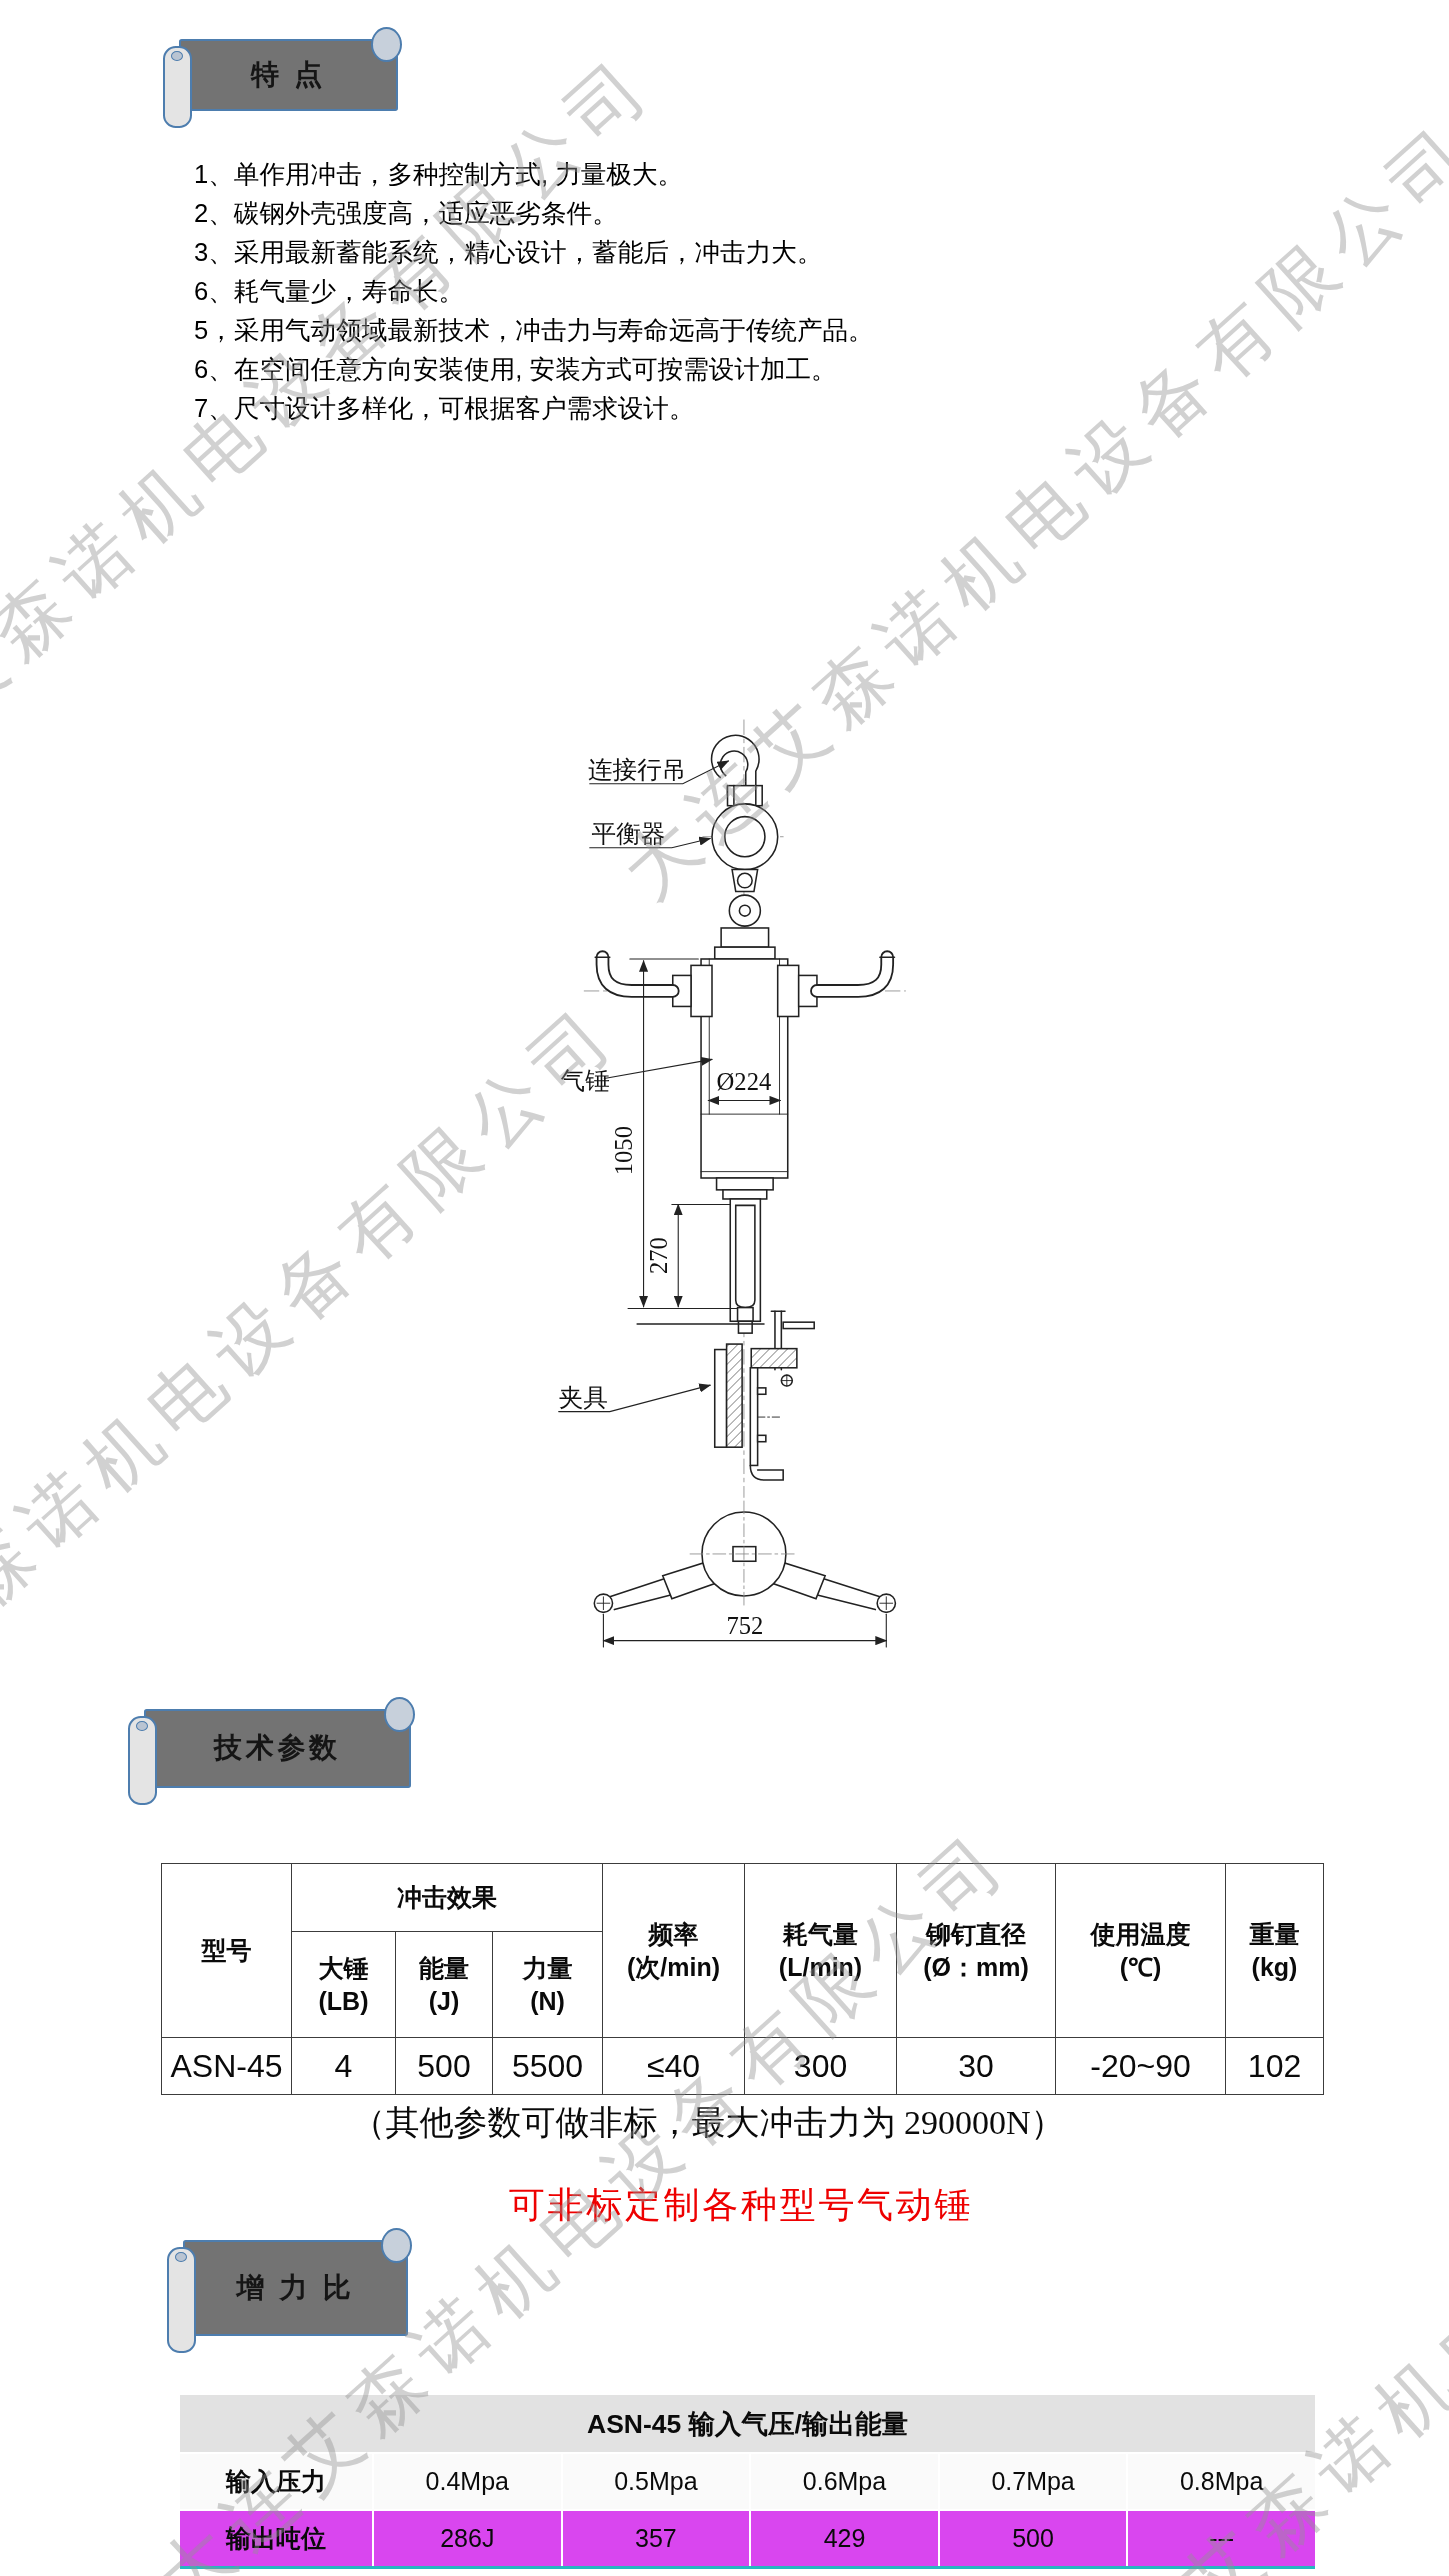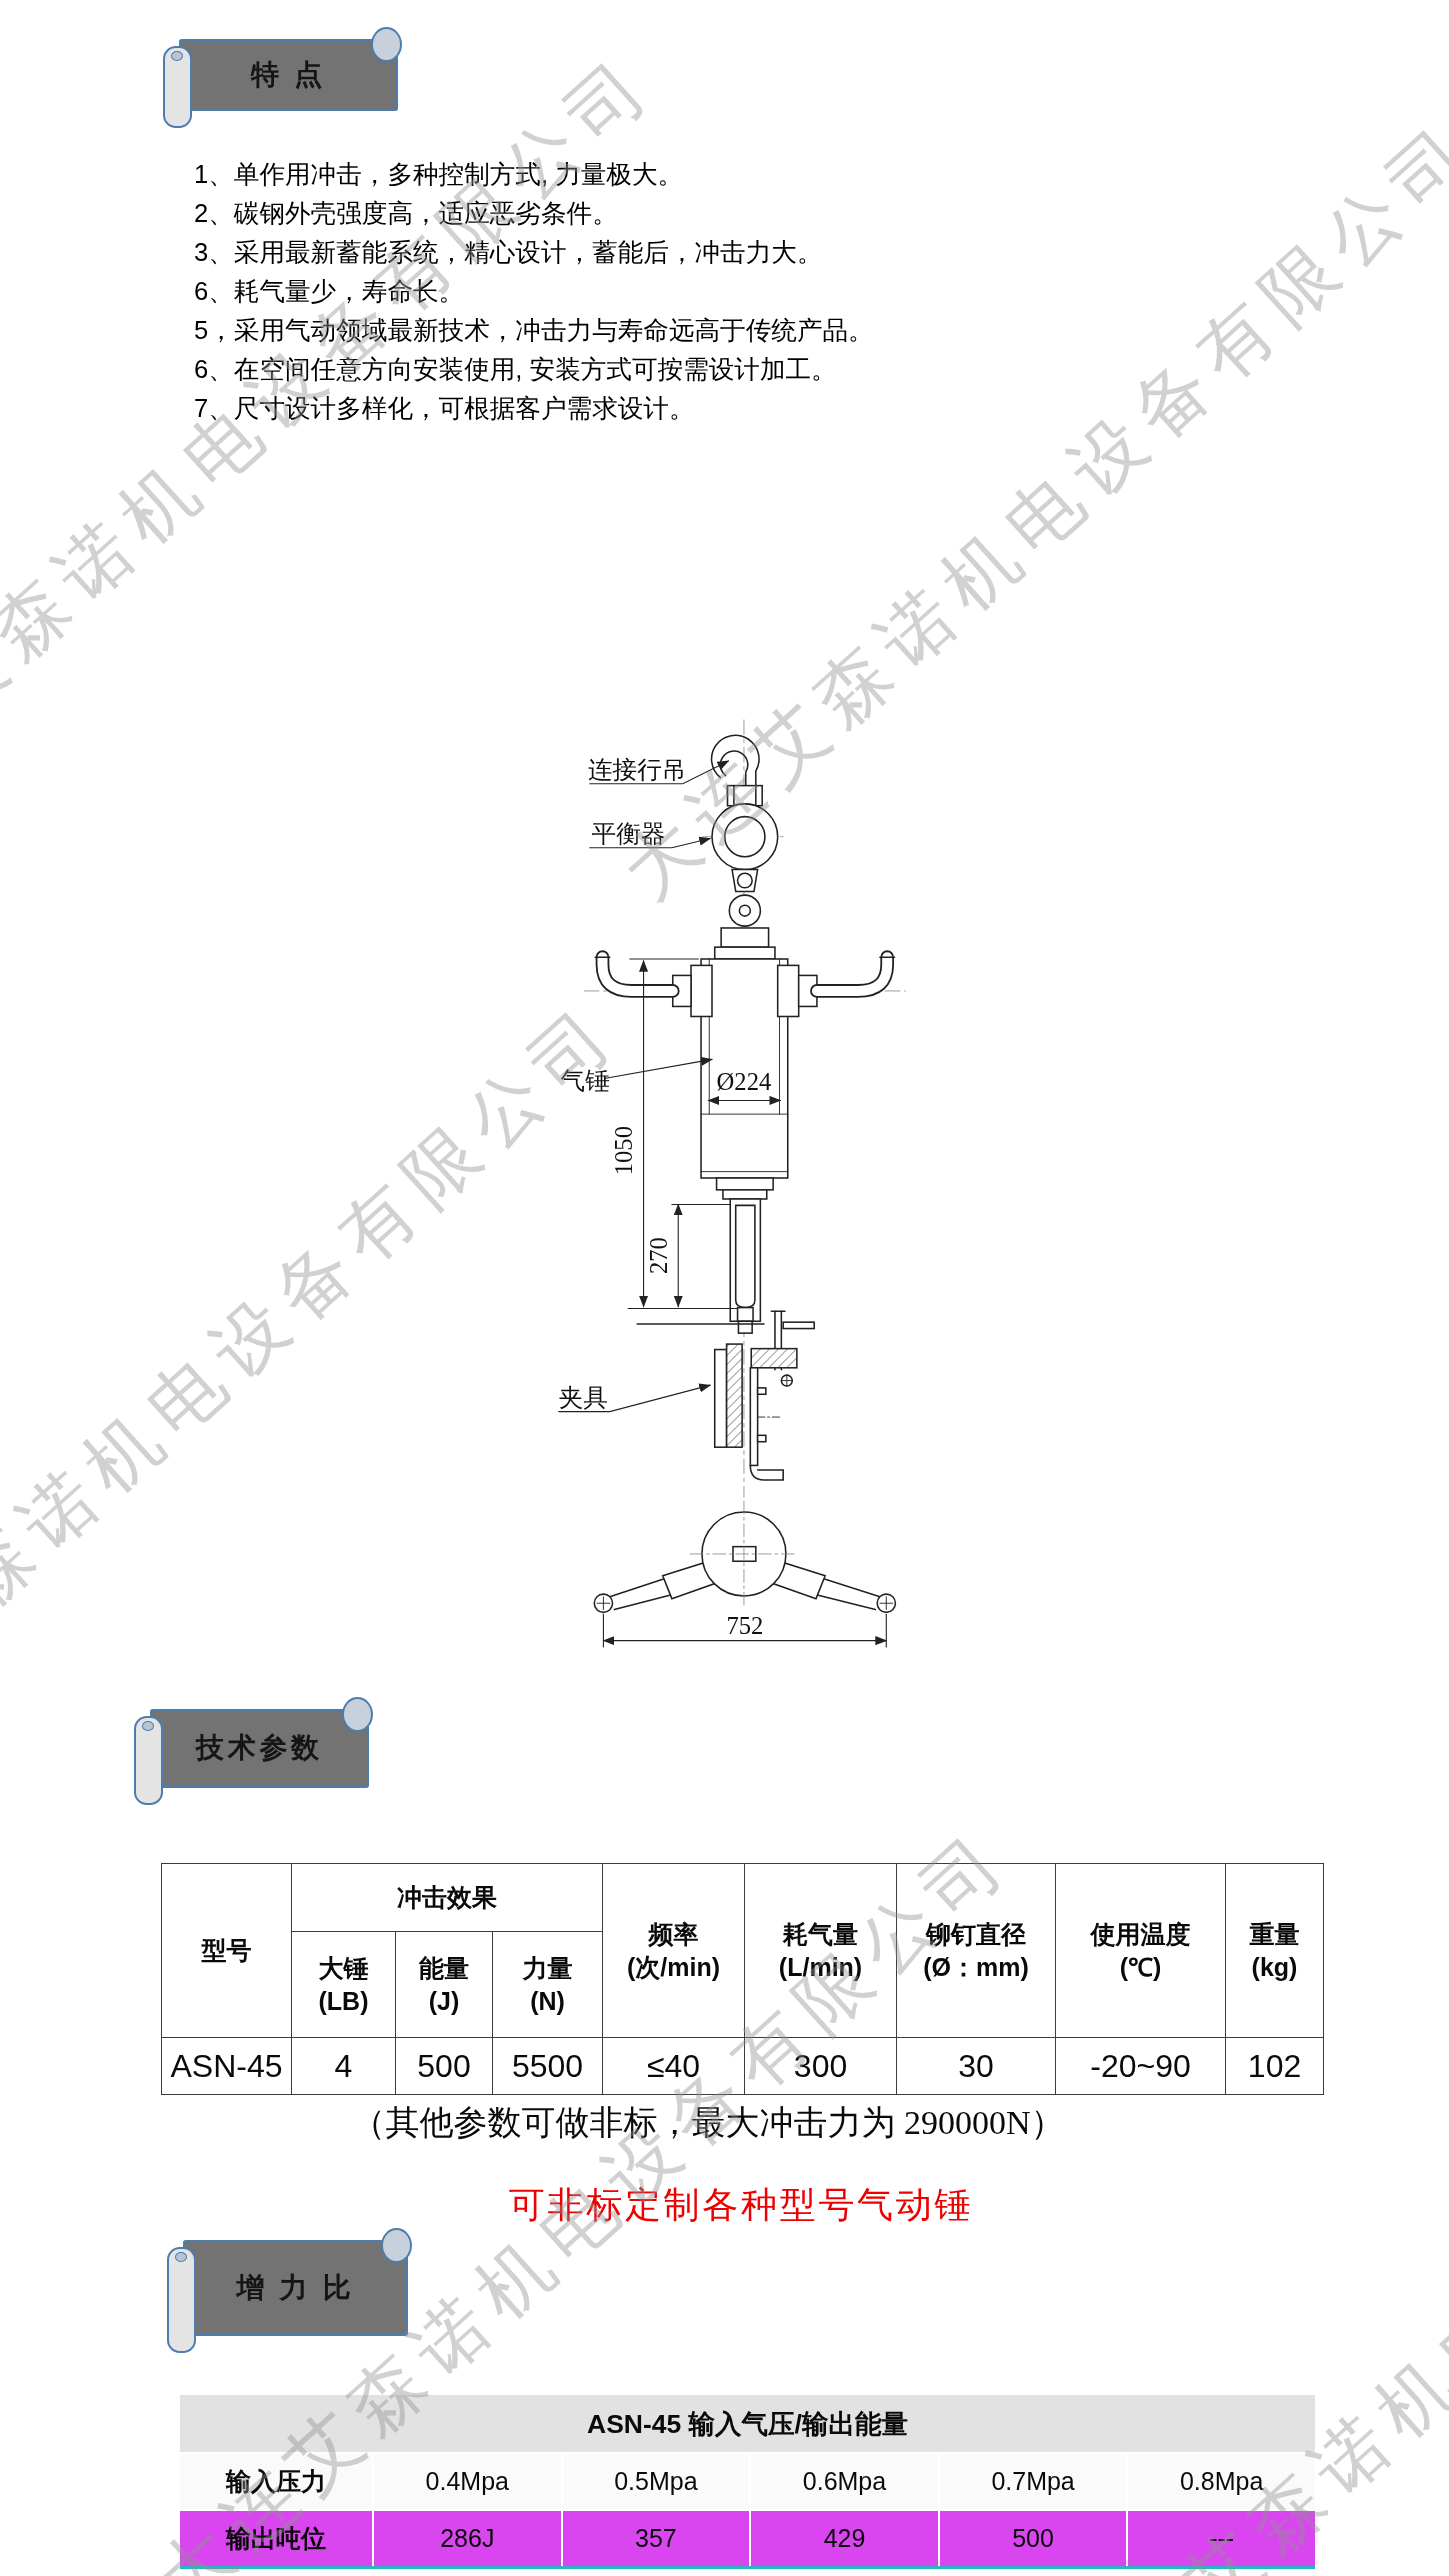--- a/index.html
+++ b/index.html
@@ -219,21 +219,21 @@
       <text x="108" y="162">平衡器</text>
       <text x="74" y="432">气锤</text>
       <text x="72" y="780">夹具</text>
       <text x="275" y="434" text-anchor="middle">Ø224</text>
       <text transform="translate(152 500) rotate(-90)" text-anchor="middle">1050</text>
       <text transform="translate(191 615) rotate(-90)" text-anchor="middle">270</text>
       <text x="276" y="1030" text-anchor="middle">752</text>
     </g>
   </svg>
 
-  <div class="banner" style="left:134px; top:1700px; width:239px; height:105px;">
+  <div class="banner" style="left:128px; top:1700px; width:239px; height:105px;padding-left:48px;">
     <div class="b-tube">
         <div class="b-tube-hole"></div>
       </div>
     <div class="b-curl"></div>
     <div class="b-body">
         <span>技术参数</span>
       </div>
   </div>
 
   <table class="spec-table">

